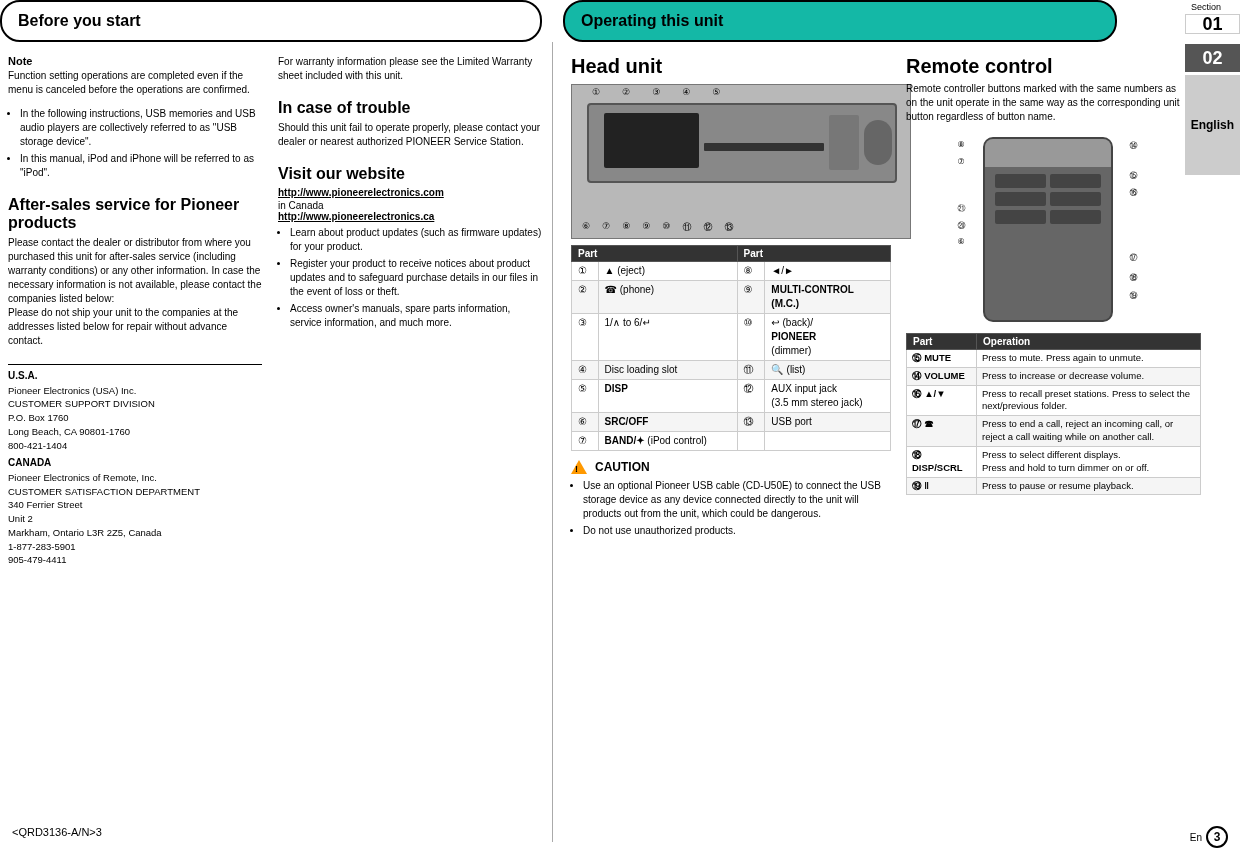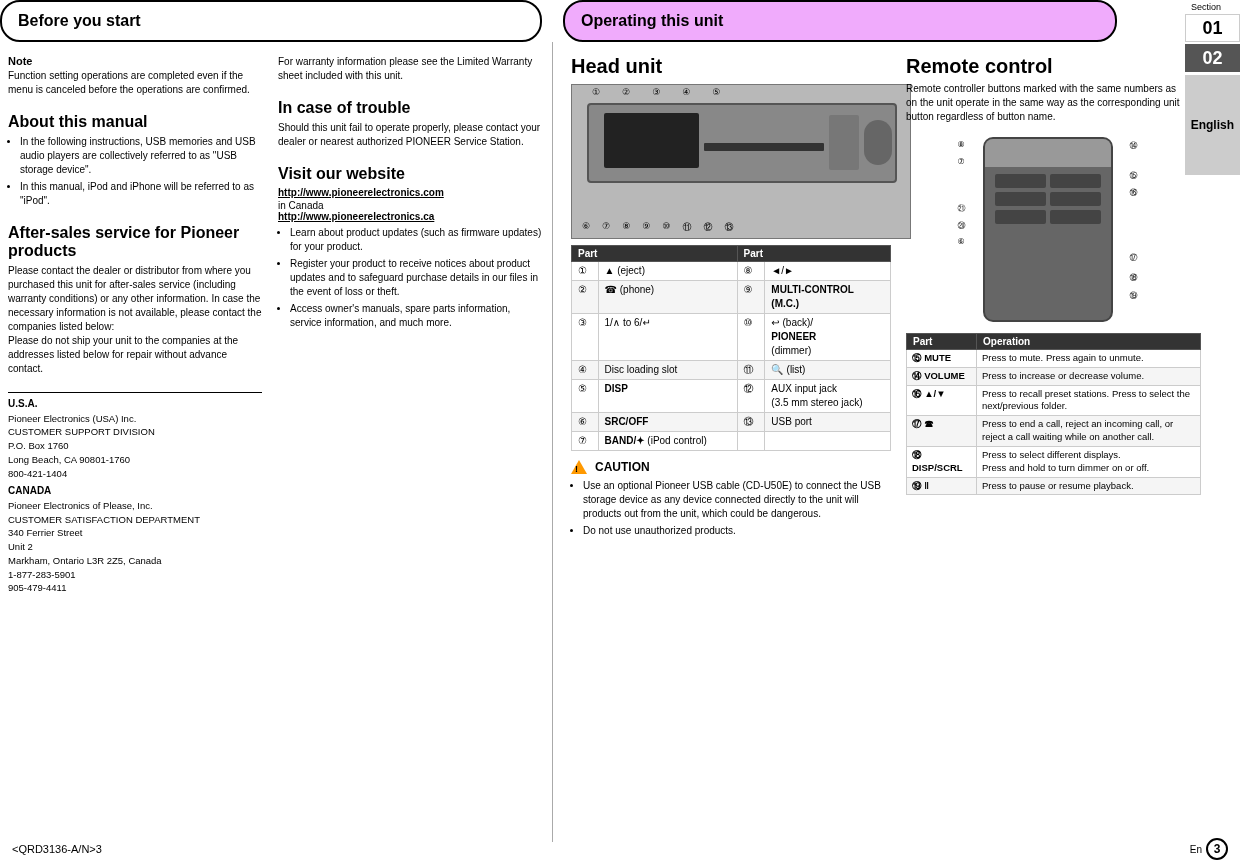--- a/index.html
+++ b/index.html
@@ -22,42 +22,42 @@
       border: 2px solid #000;
       border-radius: 20px;
       display: flex; align-items: center;
       padding-left: 16px;
       font-size: 16px; font-weight: bold;
     }
     .header-right {
       position: absolute;
       top: 0; left: 563px;
       width: 554px; height: 42px;
-      background: #f0abfc;
+      background: #14b8a6;
       border: 2px solid #000;
       border-radius: 20px;
       display: flex; align-items: center;
       padding-left: 16px;
       font-size: 16px; font-weight: bold;
     }
 
     
     .section-label {
       position: absolute;
       top: 0; right: 0;
       width: 60px;
       font-size: 9px;
       color: #000;
       text-align: center;
       padding-top: 2px;
     }
     .section-tab-01 {
       position: absolute;
       top: 14px; right: 0;
-      width: 55px; height: 28px;
+      width: 55px; height: 20px;
       background: #fff;
       border: 1px solid #ccc;
       display: flex; align-items: center; justify-content: center;
       font-size: 18px; font-weight: bold;
     }
     .section-tab-02 {
       position: absolute;
       top: 44px; right: 0;
       width: 55px; height: 28px;
       background: #555;
@@ -174,24 +174,23 @@
       vertical-align: top;
       font-size: 9.5px;
       line-height: 1.35;
     }
     .remote-table tr:nth-child(even) td { background: #f5f5f5; }
     .remote-table td:first-child { font-weight: bold; width: 70px; }
 
     
     .footer {
       position: absolute;
-      bottom: 0; left: 0; right: 0;
+      bottom: 12px; left: 0; right: 0;
       display: flex;
       justify-content: space-between;
-      align-items: center;
       padding: 0 12px;
       font-size: 10px;
     }
     .footer-page {
       display: flex; align-items: center; gap: 4px;
       font-size: 10px;
     }
     .page-num-circle {
       width: 22px; height: 22px;
       border: 2px solid #000;
@@ -284,38 +283,37 @@
 <div class="section-tab-01">01</div>
 <div class="section-tab-02">02</div>
 <div class="english-label">
   <span style="transform:rotate(180deg);writing-mode:horizontal-tb;display:block;">English</span>
 </div>
 
 <div class="left-col">
   <div class="note-title">Note</div>
   <div class="note-body">Function setting operations are completed even if the menu is canceled before the operations are confirmed.</div>
 
-  <div class="section-heading">About this manual</div>
   <ul class="bullet-list">
     <li>In the following instructions, USB memories and USB audio players are collectively referred to as "USB storage device".</li>
     <li>In this manual, iPod and iPhone will be referred to as "iPod".</li>
   </ul>
 
   <div class="section-heading">After-sales service for Pioneer products</div>
   <div class="section-body">Please contact the dealer or distributor from where you purchased this unit for after-sales service (including warranty conditions) or any other information. In case the necessary information is not available, please contact the companies listed below:<br>Please do not ship your unit to the companies at the addresses listed below for repair without advance contact.</div>
 
   <div class="address-box">
     <div class="addr-country">U.S.A.</div>
     <div>Pioneer Electronics (USA) Inc.</div>
     <div>CUSTOMER SUPPORT DIVISION</div>
     <div>P.O. Box 1760</div>
     <div>Long Beach, CA 90801-1760</div>
     <div>800-421-1404</div>
     <div class="addr-country" style="margin-top:4px;">CANADA</div>
-    <div>Pioneer Electronics of Please, Inc.</div>
+    <div>Pioneer Electronics of Remote, Inc.</div>
     <div>CUSTOMER SATISFACTION DEPARTMENT</div>
     <div>340 Ferrier Street</div>
     <div>Unit 2</div>
     <div>Markham, Ontario L3R 2Z5, Canada</div>
     <div>1-877-283-5901</div>
     <div>905-479-4411</div>
   </div>
 </div>
 
 <div class="mid-col">

